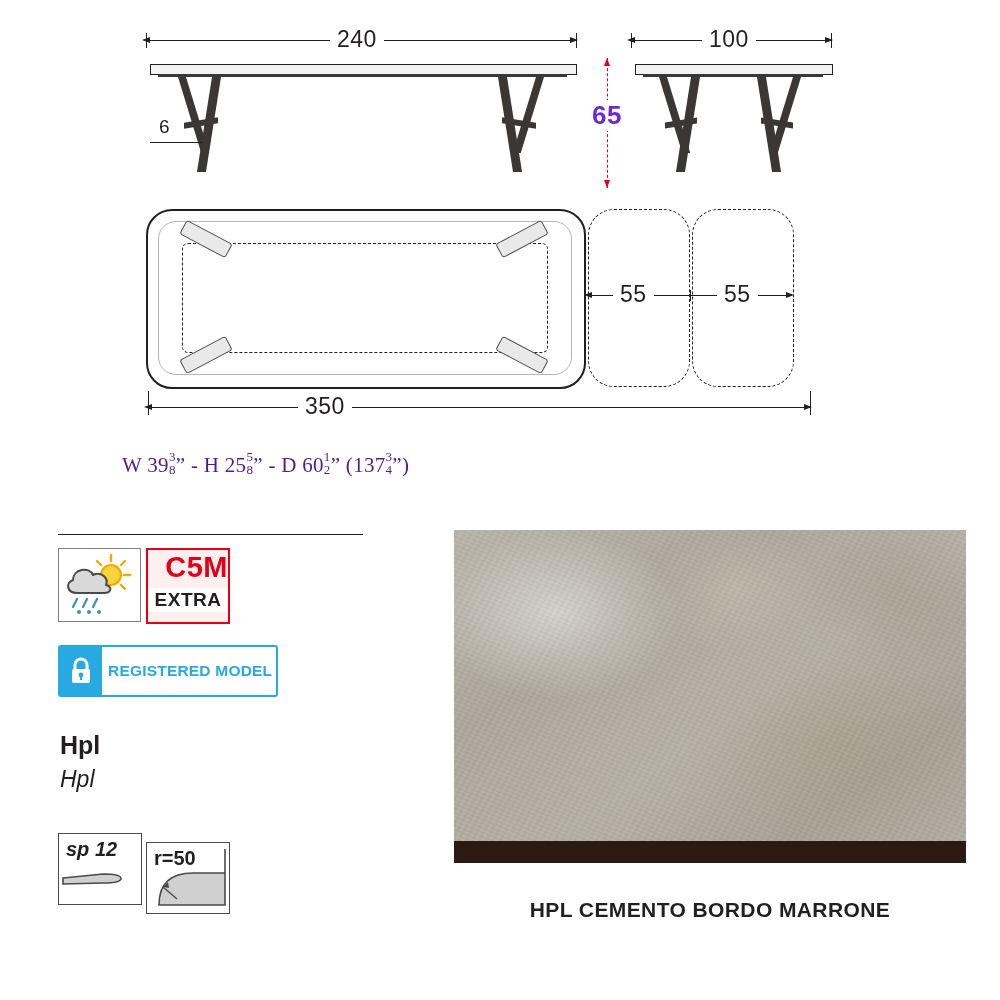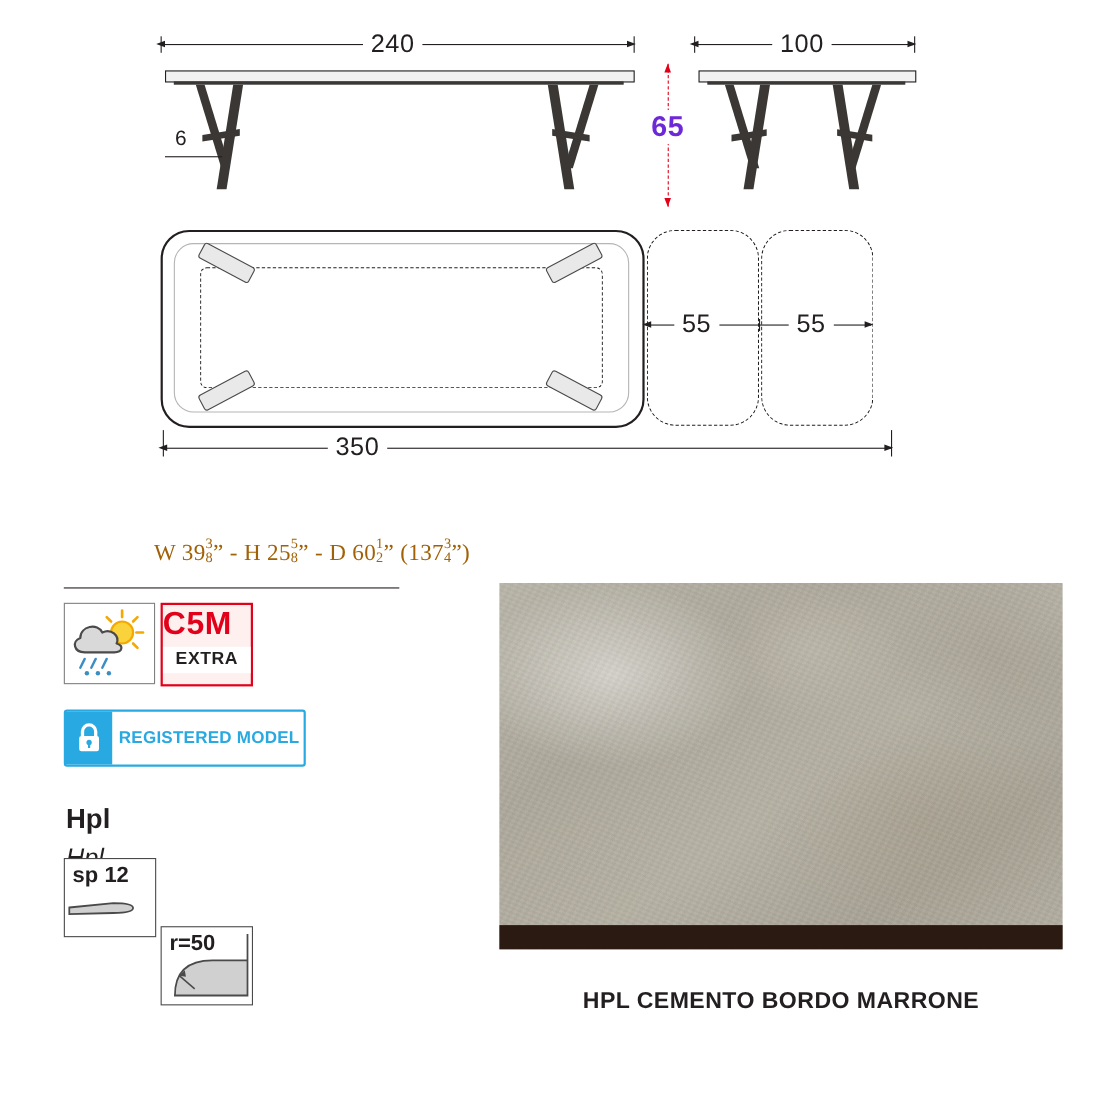--- a/index.html
+++ b/index.html
@@ -104,27 +104,26 @@
     position: absolute;
     background: #e9e9e9;
     border: 1px solid #4a4a4a;
     border-radius: 3px;
     transform-origin: center;
   }
 
   
   .inches {
     position: absolute;
-    left: 140px;
+    left: 122px;
     top: 450px;
     font-size: 21px;
-    color: #a16207;
+    color: #4c1d95;
     font-family: "Liberation Serif", serif;
     letter-spacing: 0.3px;
-    margin-top: 37px;
   }
   .frac {
     display: inline-block;
     vertical-align: -0.15em;
     font-size: 0.62em;
     line-height: 1;
     text-align: center;
   }
   .frac .n { display: block; }
   .frac .d { display: block; }
@@ -156,29 +155,29 @@
     height: 72px;
     border: 2px solid #e2001a;
     background: #fdf0ef;
     overflow: hidden;
   }
   .c5m-top {
     font-family: "Liberation Sans", sans-serif;
     font-weight: bold;
     color: #e2001a;
     font-size: 29px;
-    text-align: left;
+    text-align: right;
     line-height: 34px;
     letter-spacing: 0.5px;
   }
   .c5m-bot {
     font-family: "Liberation Sans", sans-serif;
     font-weight: bold;
     color: #231f20;
-    font-size: 16px;
+    font-size: 19px;
     text-align: center;
     letter-spacing: 0.5px;
     background: #ffffff;
     margin-top: 4px;
     line-height: 24px;
   }
 
   .badge-model {
     position: absolute;
     left: 58px;
@@ -233,26 +232,27 @@
     left: 60px;
     top: 766px;
     font-size: 23px;
     font-style: italic;
     color: #231f20;
   }
 
   .badge-sp {
     position: absolute;
     left: 58px;
-    top: 780px;
+    top: 833px;
     width: 82px;
     height: 70px;
     border: 1px solid #4a4a4a;
     background: #fff;
     overflow: hidden;
+    font-style: italic;
   }
   .badge-r {
     position: absolute;
     left: 146px;
     top: 818px;
     width: 82px;
     height: 70px;
     border: 1px solid #4a4a4a;
     background: #fff;
     overflow: hidden;

